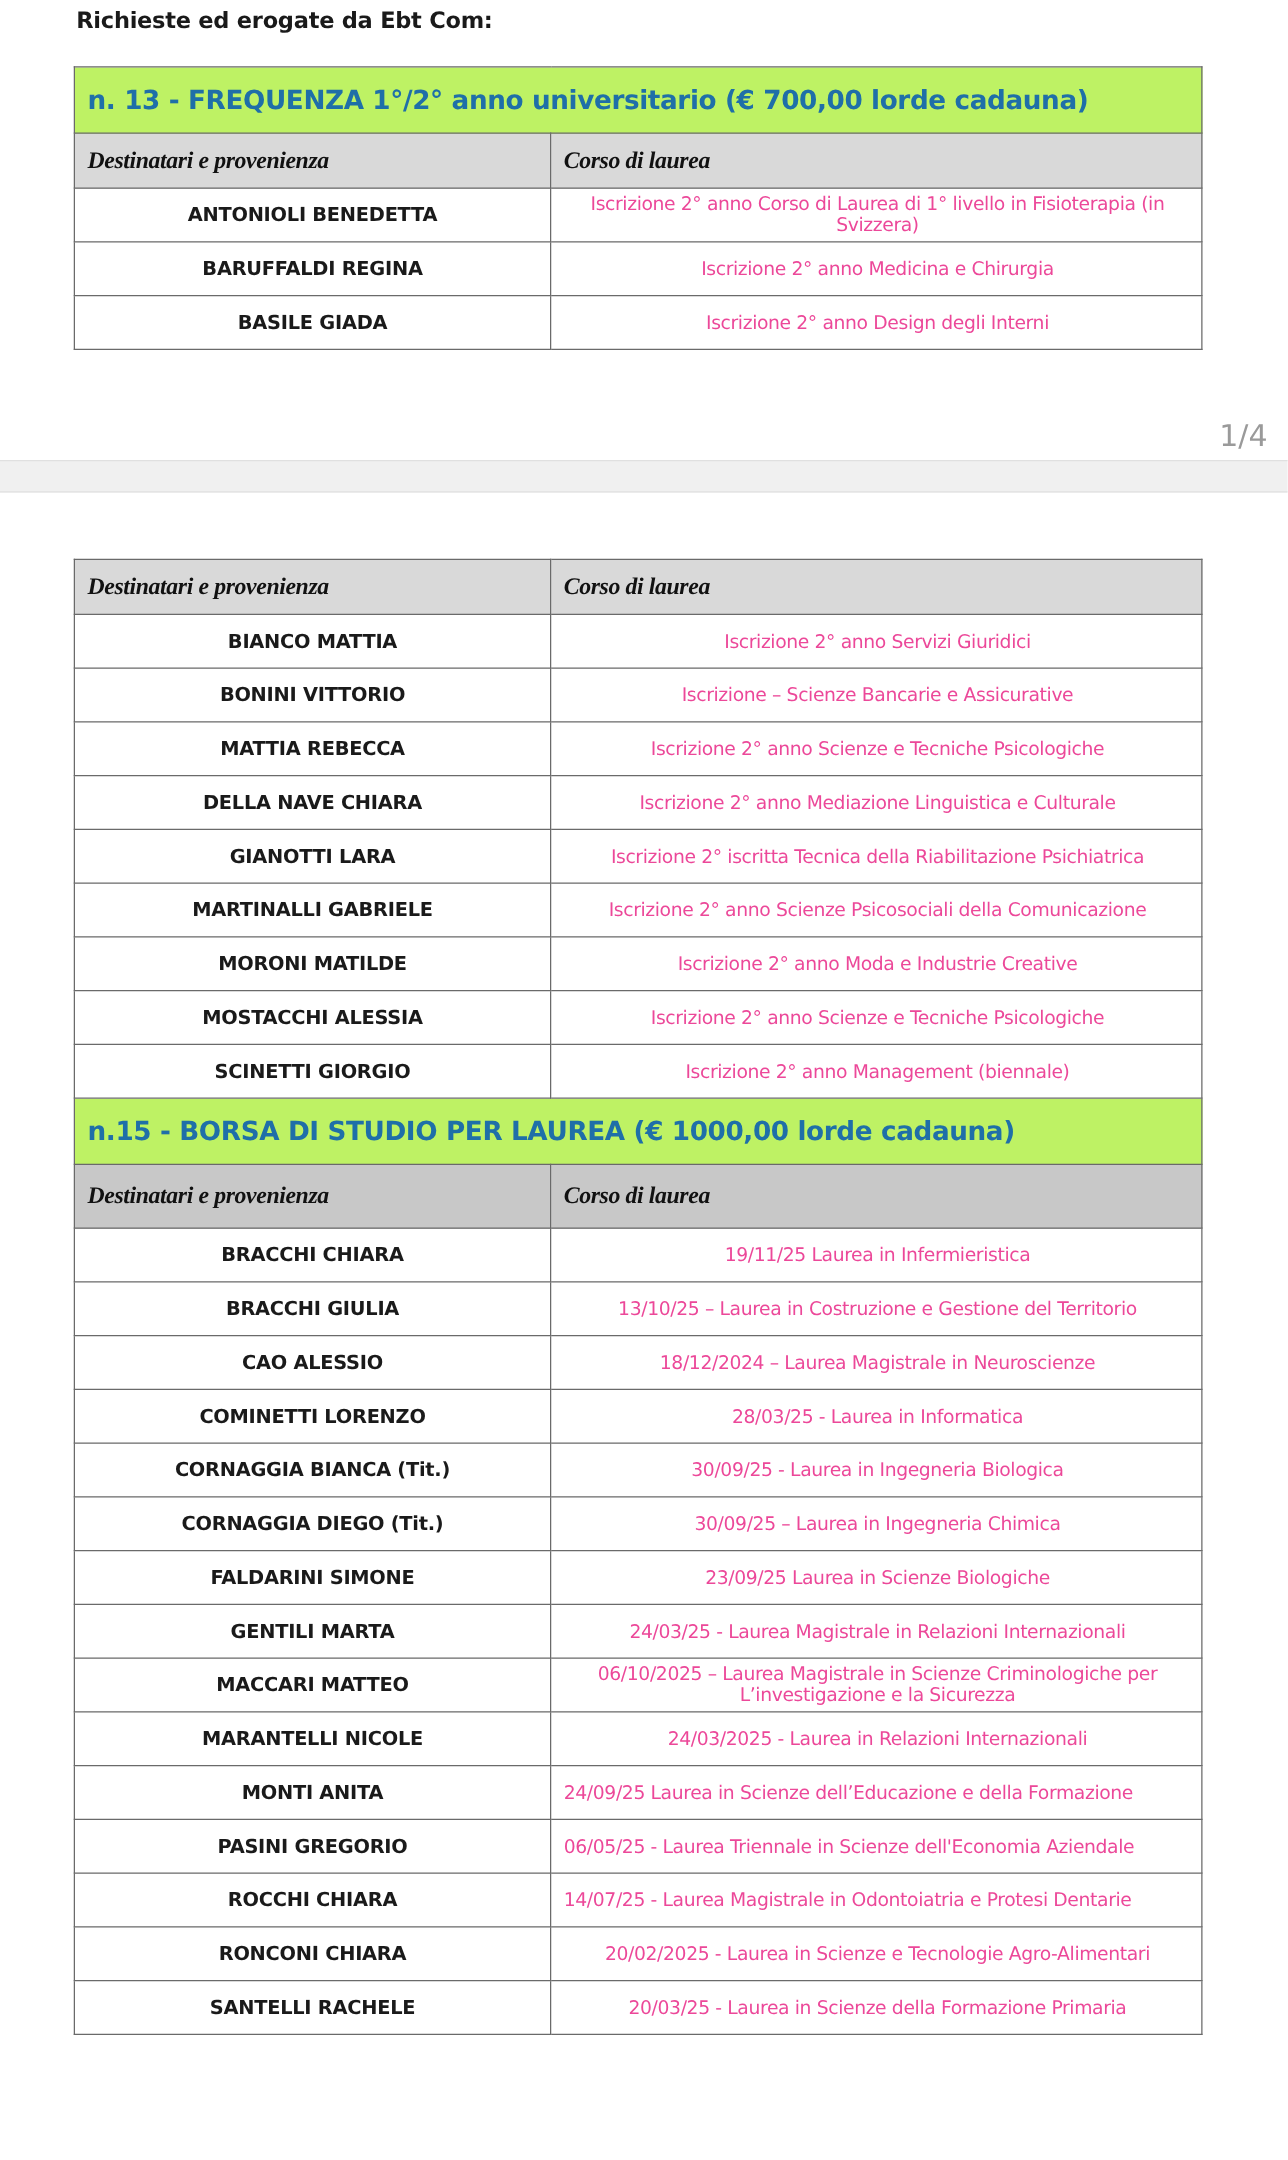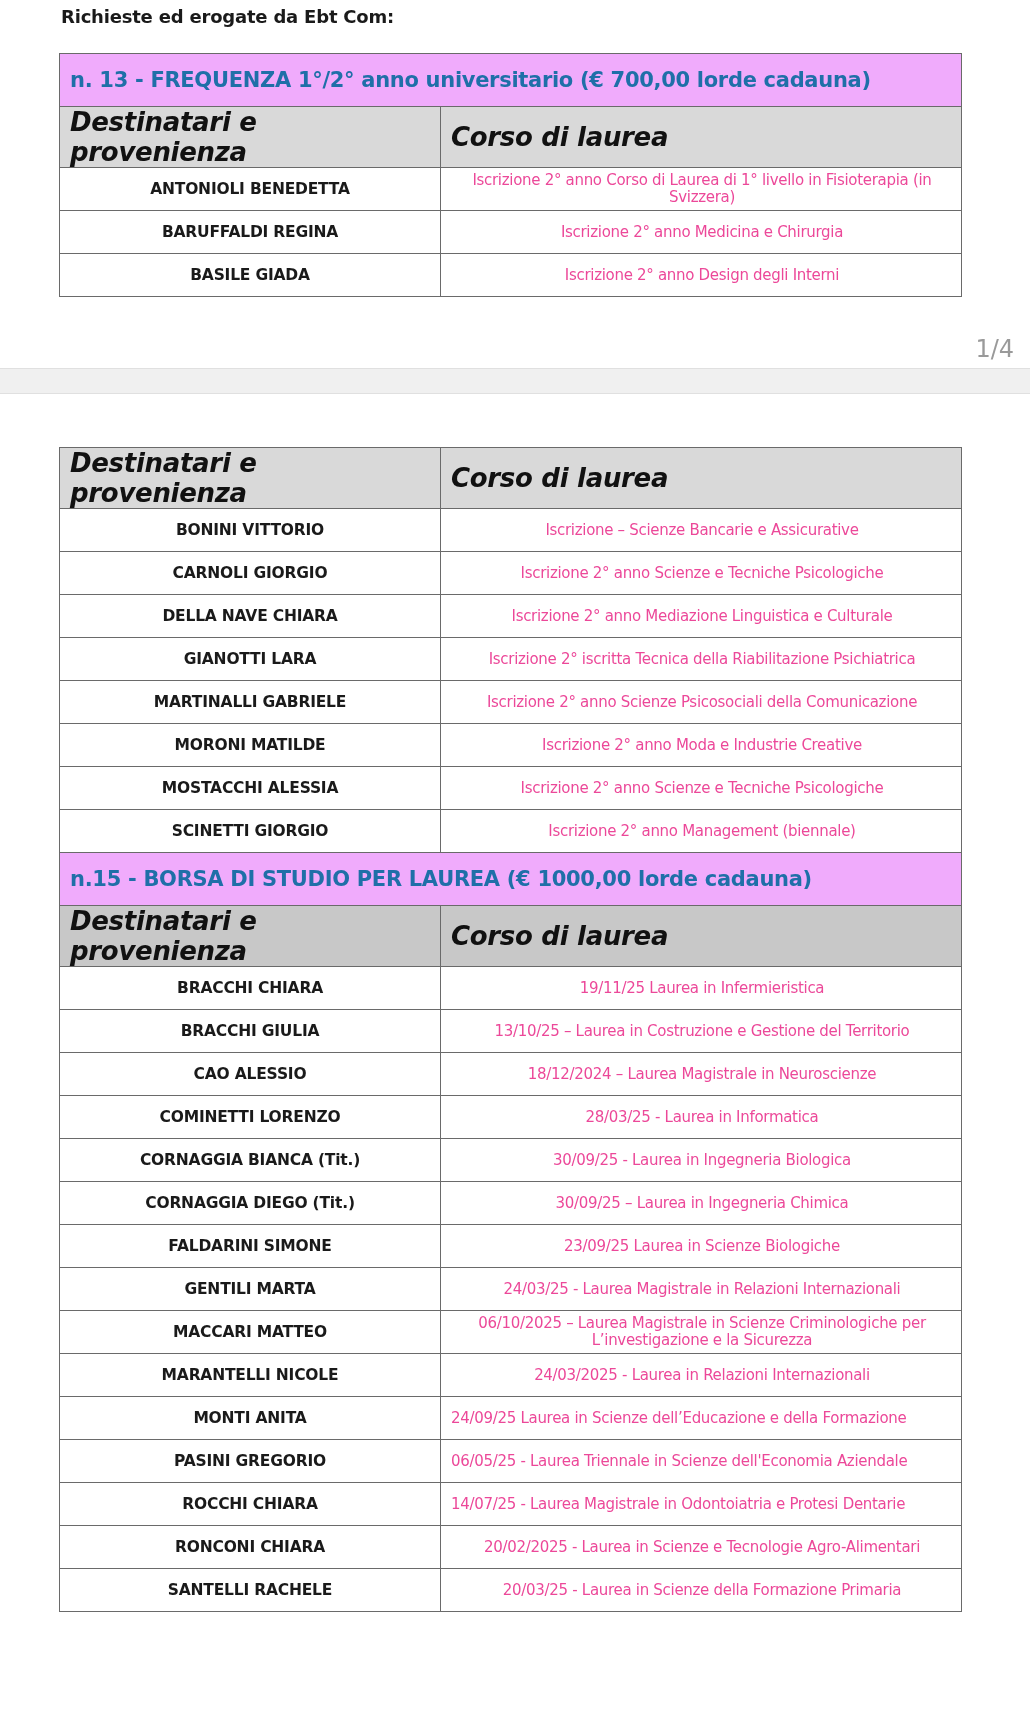--- a/index.html
+++ b/index.html
@@ -20,26 +20,26 @@
     background: #f0f0f0; border-top: 1px solid #e0e0e0; border-bottom: 1px solid #e0e0e0;
   }
   table.doc {
     position: absolute; left: 59px; width: 902px; border-collapse: collapse;
     table-layout: fixed; font-family: "DejaVu Sans", sans-serif;
   }
   table.doc td { border: 1px solid #6a6a6a; padding: 0 10px; vertical-align: middle; }
   col.c1 { width: 381px; }
   col.c2 { width: 521px; }
   .sec-title td {
-    background: #f0abfc; color: #1f6fa8; font-weight: bold; font-size: 21px;
+    background: #bef264; color: #1f6fa8; font-weight: bold; font-size: 21px;
     height: 52px; padding-left: 10px; white-space: nowrap; letter-spacing: -0.3px;
   }
   .hdr td {
-    background: #d9d9d9; font-style: italic; font-weight: bold; font-size: 26px;
-    height: 43px; color: #111; letter-spacing: -0.3px;
+    background: #d9d9d9; font-style: italic; font-weight: bold; font-size: 19px;
+    height: 43px; color: #111; letter-spacing: -0.3px; font-family: Liberation Serif, serif;
   }
   .hdr.dark td { background: #c8c8c8; height: 50px; }
   .row td { height: 42px; text-align: center; }
   .row td.name { font-weight: bold; font-size: 15.5px; color: #1a1a1a; letter-spacing: -0.2px; }
   .row td.course {
     font-size: 15px; color: #ec4899; line-height: 17px; letter-spacing: -0.3px;
     padding-right: 8px;
   }
   .row td.course.justify { text-align: justify; text-align-last: left; }
   #t1 { top: 53px; }
@@ -84,26 +84,30 @@
 <table class="doc" id="t2">
   <colgroup>
       <col class="c1">
       <col class="c2">
     </colgroup>
   <tbody id="t2-body">
     <tr class="hdr">
       <td>Destinatari e provenienza</td>
       <td>Corso di laurea</td>
     </tr>
+  <tr class="row">
+        <td class="name">BIANCO MATTIA</td>
+        <td class="course">Iscrizione 2° anno Servizi Giuridici</td>
+      </tr>
       <tr class="row">
         <td class="name">BONINI VITTORIO</td>
         <td class="course">Iscrizione – Scienze Bancarie e Assicurative</td>
       </tr>
       <tr class="row">
-        <td class="name">CARNOLI GIORGIO</td>
+        <td class="name">MATTIA REBECCA</td>
         <td class="course">Iscrizione 2° anno Scienze e Tecniche Psicologiche</td>
       </tr>
       <tr class="row">
         <td class="name">DELLA NAVE CHIARA</td>
         <td class="course">Iscrizione 2° anno Mediazione Linguistica e Culturale</td>
       </tr>
       <tr class="row">
         <td class="name">GIANOTTI LARA</td>
         <td class="course">Iscrizione 2° iscritta Tecnica della Riabilitazione Psichiatrica</td>
       </tr>

